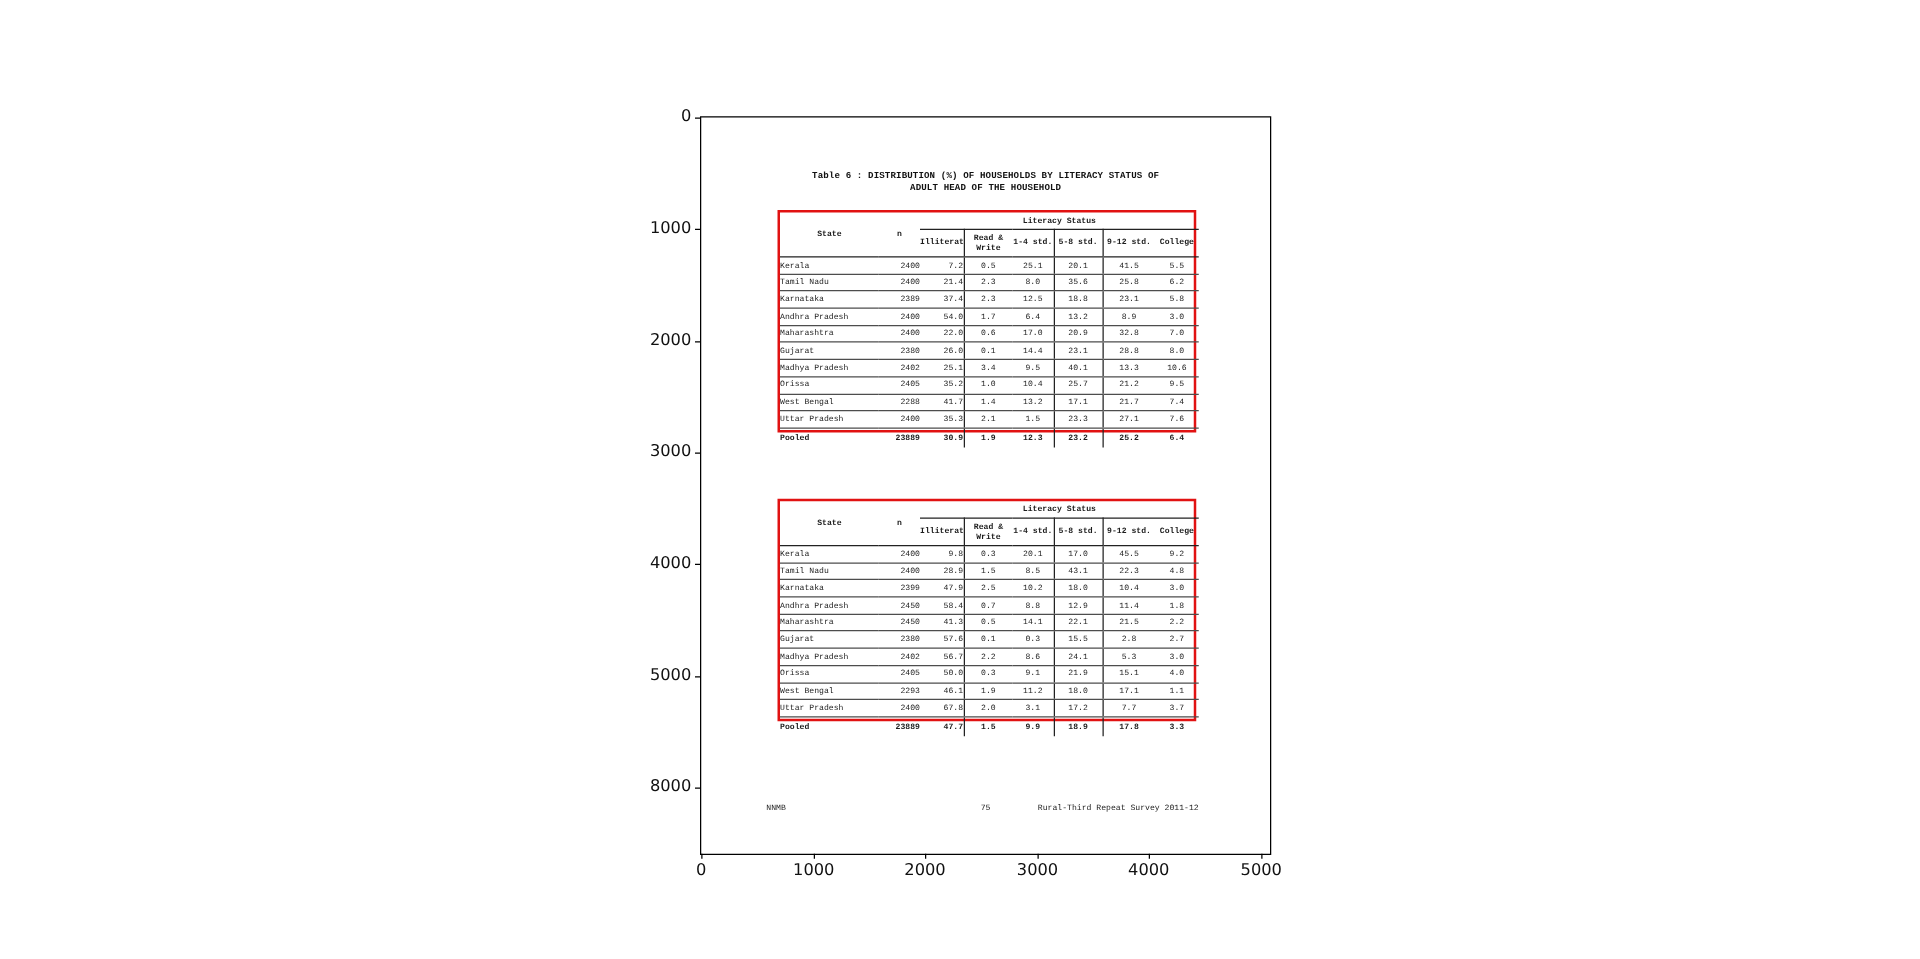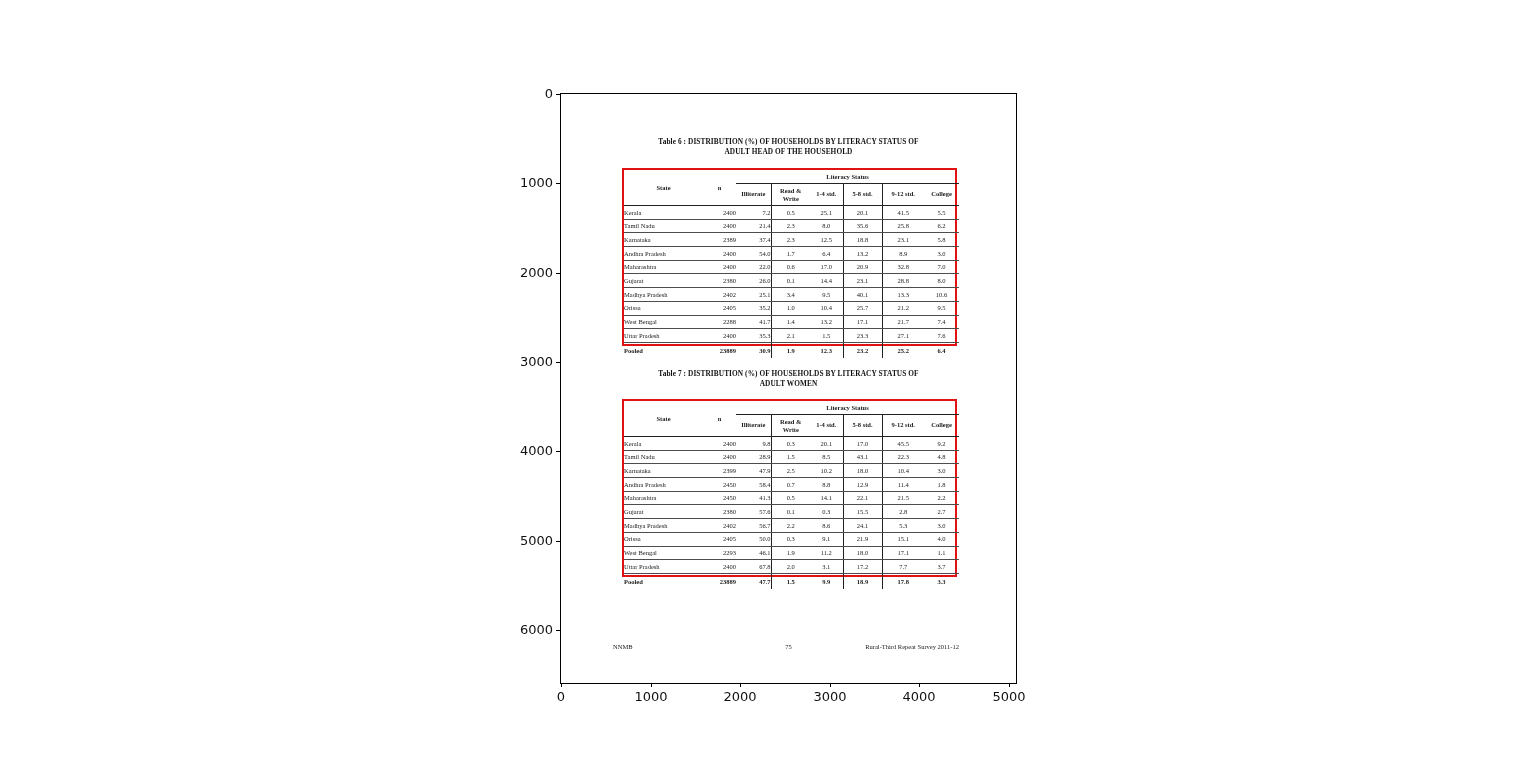--- a/index.html
+++ b/index.html
@@ -19,21 +19,21 @@
     position:absolute;right:calc(100% + 8px);width:60px;text-align:right;
     font-size:13px;line-height:14px;color:#111;
   }
   .xtick-label{
     position:absolute;top:calc(100% + 7px);width:64px;margin-left:-32px;text-align:center;
     font-size:13px;line-height:14px;color:#111;
   }
   
   .scan{
     position:absolute;inset:0;
-    font-family:Liberation Serif, serif;color:#1c1c1c;
+    font-family:Liberation Mono, monospace;color:#1c1c1c;
     filter:blur(0.22px);
   }
   .doc-title{
     position:absolute;left:0;width:100%;text-align:center;
     font-size:7.3px;font-weight:bold;line-height:9.6px;letter-spacing:.1px;color:#111;
   }
   .title-6{top:43px;}
   .title-7{top:275px;}
   .tblwrap{
     position:absolute;left:61px;width:335px;height:178px;
@@ -215,24 +215,20 @@
                 <td class="c-rw vl">1.9</td>
                 <td class="c-s14">12.3</td>
                 <td class="c-s58 vl">23.2</td>
                 <td class="c-s912 vl">25.2</td>
                 <td class="c-college">6.4</td>
               </tr>
             </tbody>
         </table>
       </div>
 
-      <div class="doc-title title-7">
-        <div>Table 7 : DISTRIBUTION (%) OF HOUSEHOLDS BY LITERACY STATUS OF</div>
-        <div>ADULT WOMEN</div>
-      </div>
 
       <div class="tblwrap tbl-7">
         <table class="datatable">
           <colgroup>
             <col style="width:79px">
               <col style="width:33px">
               <col style="width:35px">
               <col style="width:39px">
             <col style="width:33px">
               <col style="width:39px">
@@ -383,21 +379,21 @@
       <div class="ytick-label" style="top: 82px;">1000</div>
       <div class="tick-line ytick-line" style="top: 179px;"></div>
       <div class="ytick-label" style="top: 172px;">2000</div>
       <div class="tick-line ytick-line" style="top: 268px;"></div>
       <div class="ytick-label" style="top: 261px;">3000</div>
       <div class="tick-line ytick-line" style="top: 357px;"></div>
       <div class="ytick-label" style="top: 350px;">4000</div>
       <div class="tick-line ytick-line" style="top: 447px;"></div>
       <div class="ytick-label" style="top: 440px;">5000</div>
       <div class="tick-line ytick-line" style="top: 536px;"></div>
-      <div class="ytick-label" style="top: 529px;">6000</div>
+      <div class="ytick-label" style="top: 529px;">8000</div>
       <div class="tick-line xtick-line" style="left: 0px;"></div>
       <div class="xtick-label" style="left: 0px;">0</div>
       <div class="tick-line xtick-line" style="left: 90px;"></div>
       <div class="xtick-label" style="left: 90px;">1000</div>
       <div class="tick-line xtick-line" style="left: 179px;"></div>
       <div class="xtick-label" style="left: 179px;">2000</div>
       <div class="tick-line xtick-line" style="left: 269px;"></div>
       <div class="xtick-label" style="left: 269px;">3000</div>
       <div class="tick-line xtick-line" style="left: 358px;"></div>
       <div class="xtick-label" style="left: 358px;">4000</div>

